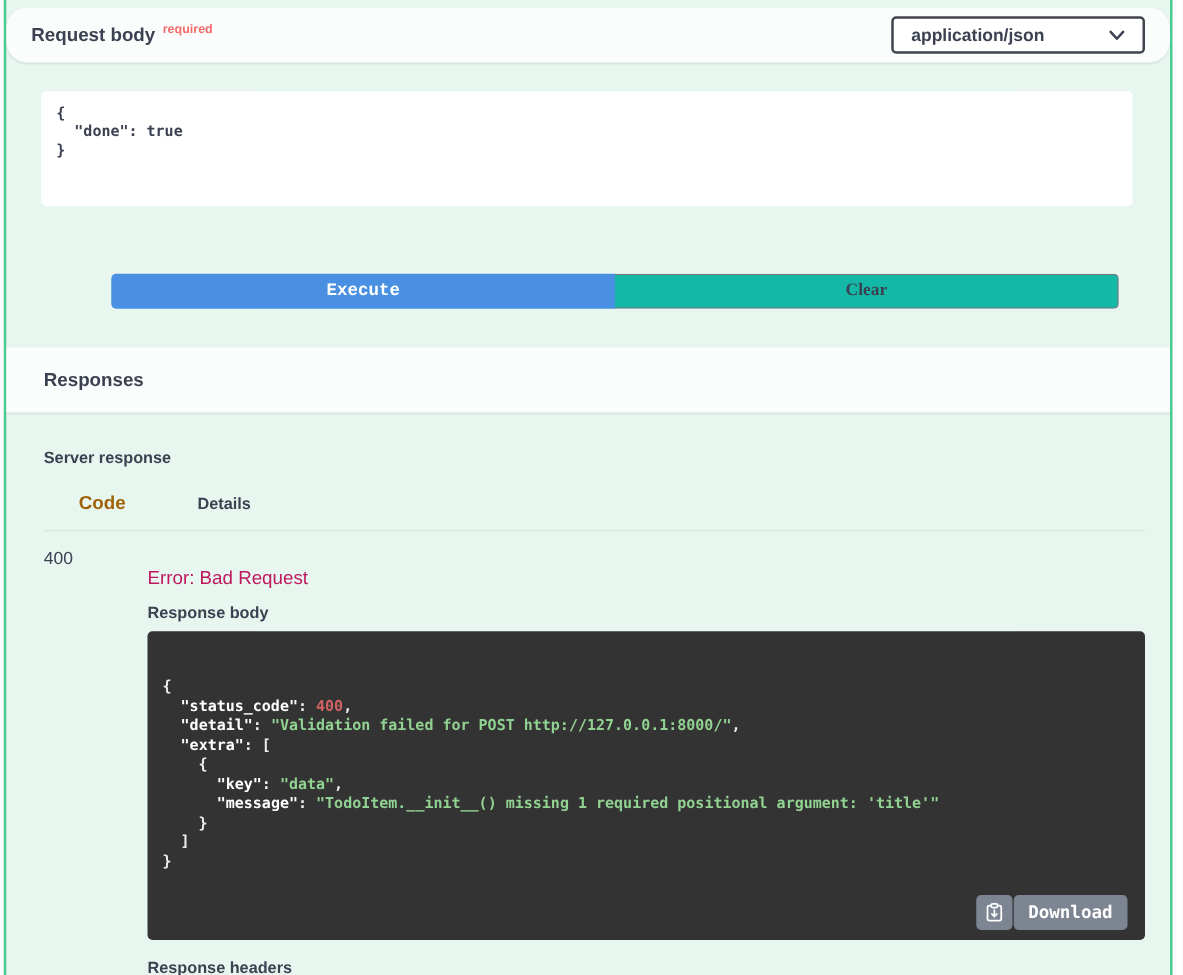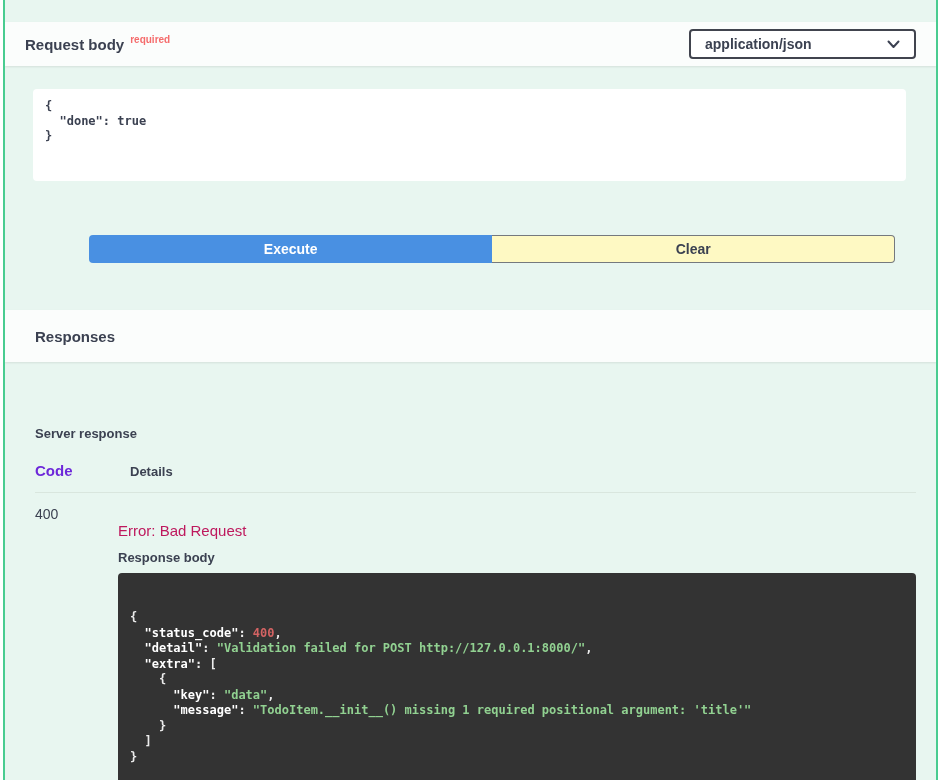--- a/index.html
+++ b/index.html
@@ -11,63 +11,63 @@
     background:#e8f6f0;
     border-left:2px solid #49cc90; border-right:2px solid #49cc90;
     overflow:hidden;
   }
 
   .section-header {
     background:#fbfdfc;
     box-shadow:0 1px 2px rgba(0,0,0,.09);
     display:flex; align-items:center; padding:0 20px;
   }
-  .req-header { height:44px; margin-top:22px; }
+  .req-header { height:44px; margin-top:6px;border-radius:17px; }
   .req-title { font-size:15px; font-weight:bold; color:#3b4151; }
   .req-required { font-size:10px; font-weight:bold; color:#f56c6c; margin-left:6px; position:relative; top:-5px;text-align:right; }
   .spacer { flex:1; }
 
   .content-type-select {
-    width:227px; height:30px; background:#fff;
+    width:203px; height:30px; background:#fff;
     border:2px solid #41444e; border-radius:4px;
     display:flex; align-items:center; justify-content:space-between;
     padding:0 14px; cursor:pointer;
   }
   .content-type-select .sel-label { font-size:14px; font-weight:bold; color:#3b4151; }
 
   .param-body { padding:23px 30px 0 28px; }
   .body-editor {
     display:block; width:100%; height:92px; resize:none;
     background:#fff; border:none; border-radius:4px; outline:none;
     font-family:"DejaVu Sans Mono", monospace; font-size:12px; font-weight:600;
     color:#3b4151; padding:10px 12px; line-height:15px;
   }
 
   .execute-wrapper { display:flex; margin:54px 41px 0 38px; height:28px; }
   .btn-execute {
     flex:1.004; border:none; background:#4990e2; color:#fff;
-    font-family:Liberation Sans, sans-serif; font-size:14px; font-weight:bold;
+    font-family:Liberation Mono, monospace; font-size:14px; font-weight:bold;
     border-radius:4px 0 0 4px; cursor:pointer;margin-left:46px;
   }
   .btn-clear {
-    flex:1; background:#fef9c3; color:#3b4151;
+    flex:1; background:#14b8a6; color:#3b4151;
     border:1px solid #75797e; border-left:none;
-    font-family:Liberation Sans, sans-serif; font-size:14px; font-weight:bold;
+    font-family:Liberation Serif, serif; font-size:14px; font-weight:bold;
     border-radius:0 4px 4px 0; cursor:pointer;
   }
 
-  .responses-header { margin-top:47px; height:52px; }
+  .responses-header { margin-top:31px; height:52px; }
   .responses-title { font-size:15px; font-weight:bold; color:#3b4151; padding-left:10px; }
 
   .responses-inner { padding:28px 20px 0 30px; }
-  .server-response-label { font-size:13px; font-weight:bold; color:#3b4151;margin-top:36px; }
+  .server-response-label { font-size:13px; font-weight:bold; color:#3b4151; }
 
   .resp-thead { display:flex; align-items:baseline; margin-top:21px; }
   .col-code { width:83px; flex:none; }
-  .th-code { font-size:15px; font-weight:bold; color:#6d28d9; }
+  .th-code { font-size:15px; font-weight:bold; color:#a16207;margin-left:28px; }
   .th-details { font-size:13px; font-weight:bold; color:#3b4151;padding-left:12px; }
   .resp-divider { border:none; border-bottom:1px solid #d9e6de; margin-top:13px; }
 
   .resp-row { display:flex; margin-top:13px; }
   .resp-code { font-size:14px; color:#3b4151; }
   .col-details { flex:1; min-width:0; }
   .status-text { margin-top:16px; font-size:15px; color:#be185d; }
   .block-label { font-size:13px; font-weight:bold; color:#3b4151; }
   .lbl-body { margin-top:11px; }
   .lbl-headers { margin-top:14px; }

